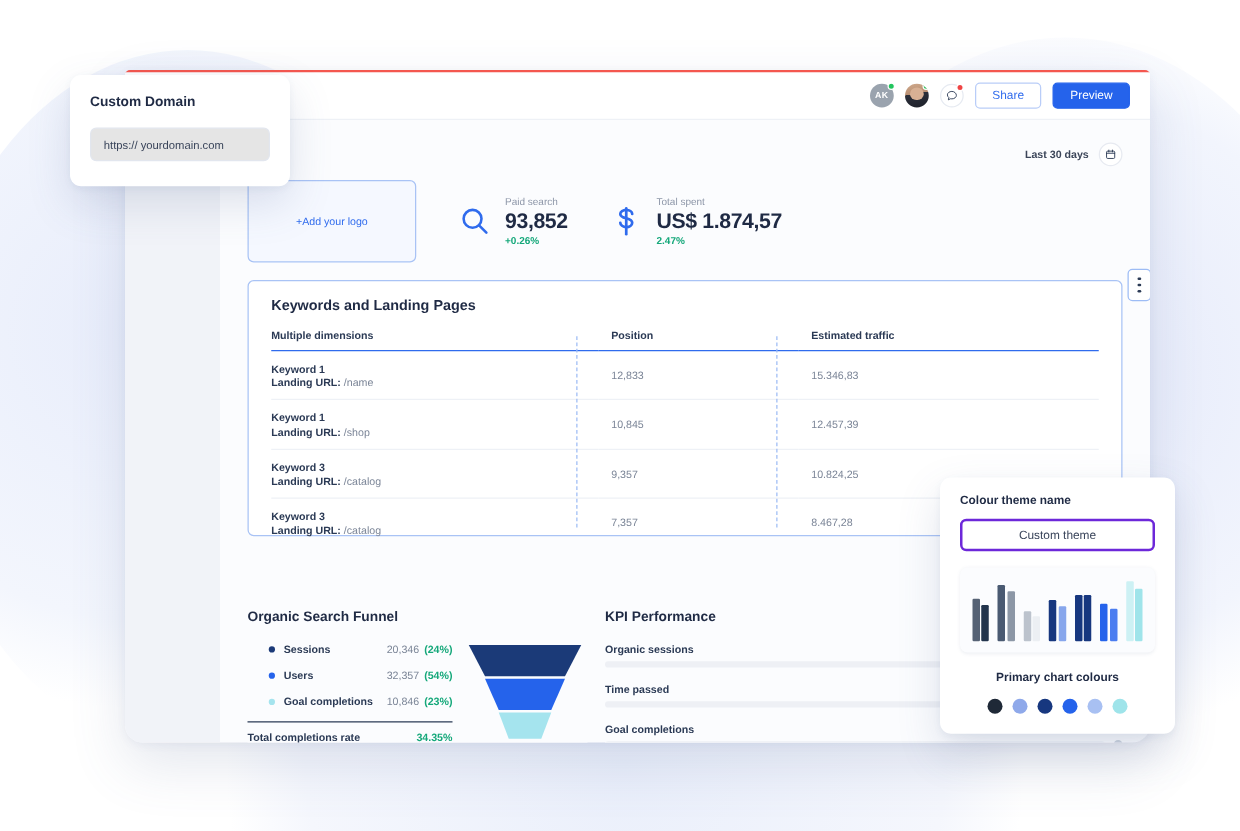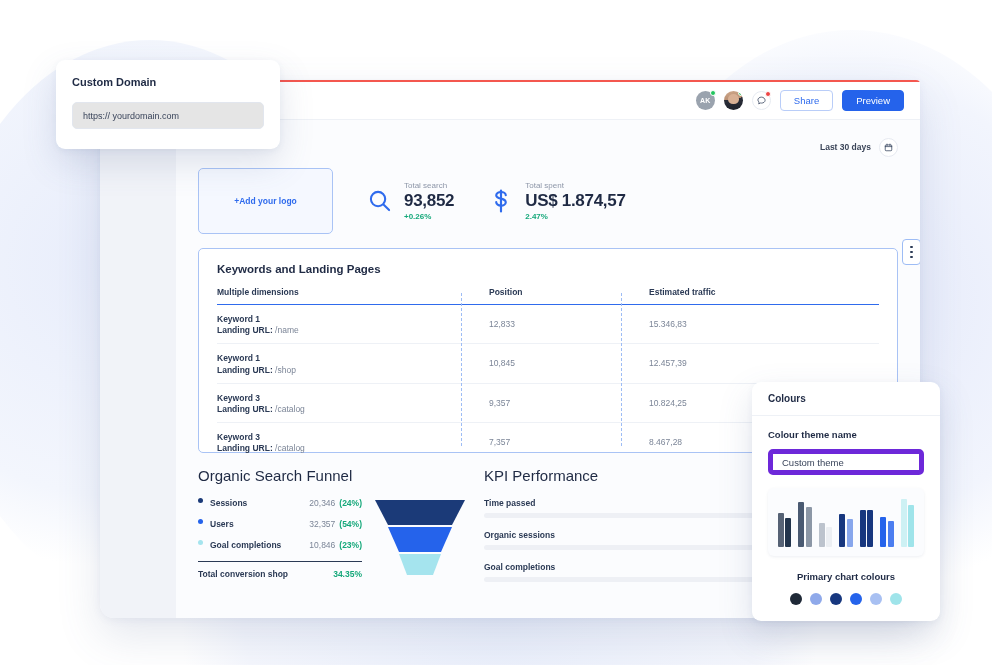--- a/index.html
+++ b/index.html
@@ -27,21 +27,21 @@
   }
   .blob-c {
     position: absolute; left: 120px; bottom: -140px;
     width: 760px; height: 320px; border-radius: 50%;
     background: radial-gradient(circle at 50% 40%, #eaeffb 0%, #f5f7fd 60%, rgba(255,255,255,0) 75%);
   }
 
   
   .app-window {
     position: absolute;
-    left: 100px; top: 80px;
+    left: 100px; top: 56px;
     width: 820px; height: 538px;
     background: #fbfcfe;
     border-radius: 4px 4px 14px 14px;
     box-shadow: 0 18px 44px rgba(86,104,150,.16), 0 2px 8px rgba(86,104,150,.07);
     overflow: hidden;
   }
   .accent-line {
     position: absolute; left: 0; top: 0; right: 0; height: 2px;
     background: #f4574f;
   }
@@ -110,21 +110,21 @@
     width: 19px; height: 19px; border-radius: 50%;
     background: #fff; border: 1px solid #e7eaf1;
     display: flex; align-items: center; justify-content: center;
   }
 
   
   .kpi-strip { display: flex; align-items: center; gap: 0; margin-top: 4px; height: 70px; }
   .logo-box {
     width: 135px; height: 66px; border: 1px solid #a9c3f5; border-radius: 5px;
     background: #f5f8ff; display: flex; align-items: center; justify-content: center;
-    font-size: 8.5px; font-weight: bold; color: #2f6bed;
+    font-size: 8.5px; font-weight: normal; color: #2f6bed;
   }
   .stat { display: flex; align-items: center; gap: 11px; margin-left: 34px; }
   .stat-icon { color: #2f6bed; display:flex; align-items:center; }
   .stat-label { font-size: 8px; color: #8d96a8; margin-bottom: 2px; }
   .stat-value { font-size: 17px; font-weight: bold; color: #1f2a44; letter-spacing: -.3px; line-height: 1.1; }
   .stat-delta { font-size: 8px; font-weight: bold; color: #15a87a; margin-top: 2px; }
 
   
   .table-card {
     position: relative;
@@ -160,25 +160,25 @@
   .col-pos, .col-traf { padding-left: 10px; }
   .vline { position: absolute; top: 44px; bottom: 6px; width: 0; border-left: 1px dashed #9dbcf5; }
   .vline.v1 { left: 262px; }
   .vline.v2 { left: 422px; }
 
   
   .panels { display: flex; gap: 14px; margin-top: 14px; }
   .panel { background: #fbfcfe; }
   .panel-funnel { width: 272px; }
   .panel-kpi { flex: 1; }
-  .panel-title { font-size: 15px; font-weight: normal; color: #1f2a44; margin-bottom: 14px; }
+  .panel-title { font-size: 11px; font-weight: bold; color: #1f2a44; margin-bottom: 14px; margin-top: 45px; }
 
   .funnel-wrap { display: flex; gap: 8px; }
   .legend { flex: 1; }
-  .legend-row { display: flex; margin-bottom: 11px; font-size: 8.5px; }
+  .legend-row { display: flex; align-items: center; margin-bottom: 11px; font-size: 8.5px; margin-left: 17px; }
   .lg-dot { width: 5px; height: 5px; border-radius: 50%; margin-right: 7px; flex: none; }
   .lg-name { font-weight: bold; color: #2b3a55; flex: 1; }
   .lg-val { color: #7b8597; }
   .lg-pct { color: #15a87a; font-weight: bold; }
   .conv-row {
     display: flex; align-items: center; justify-content: space-between;
     border-top: 1.5px solid #2b3a55; padding-top: 7px; margin-top: 4px; font-size: 8.5px;
   }
   .conv-label { font-weight: bold; color: #2b3a55; }
   .conv-val { font-weight: bold; color: #15a87a; }
@@ -193,21 +193,21 @@
   .status-dot { width: 7px; height: 7px; border-radius: 50%; background: #cbd2dd; flex: none; position: relative; }
   .status-dot.done { background: #0ea371; }
   .status-dot.done::after {
     content: ""; position: absolute; left: 2px; top: 1.4px;
     width: 2px; height: 3.6px; border: solid #fff; border-width: 0 1.1px 1.1px 0;
     transform: rotate(42deg);
   }
 
   
   .float-domain {
-    position: absolute; left: 56px; top: 60px; width: 224px;
+    position: absolute; left: 56px; top: 60px; width: 176px;
     background: #fff; border-radius: 9px;
     box-shadow: 0 14px 34px rgba(77,95,140,.17), 0 2px 6px rgba(77,95,140,.07);
     padding: 16px 16px 20px 16px;
   }
   .fd-title { font-size: 11px; font-weight: bold; color: #1f2a44; margin-bottom: 14px; }
   .fd-input {
     width: 100%; height: 27px; border: 1px solid #e2e6ee; border-radius: 5px;
     padding: 0 10px; font-size: 9px; color: #39445a;
     font-family: "Liberation Sans", sans-serif; background: #e5e5e5;
   }
@@ -219,23 +219,23 @@
     box-shadow: 0 14px 34px rgba(77,95,140,.17), 0 2px 6px rgba(77,95,140,.07);
     overflow: hidden;
   }
   .fc-head {
     padding: 11px 16px; font-size: 10px; font-weight: bold; color: #1f2a44;
     border-bottom: 1px solid #eef1f6;
   }
   .fc-body { padding: 13px 16px 16px 16px; }
   .fc-label { font-size: 9.5px; font-weight: bold; color: #1f2a44; margin-bottom: 9px; }
   .fc-input {
-    width: 100%; height: 26px; border: 5px solid #6d28d9; border-radius: 5px;
+    width: 100%; height: 26px; border: 2px solid #6d28d9; border-radius: 5px;
     padding: 0 9px; font-size: 9.5px; color: #39445a;
-    font-family: "Liberation Sans", sans-serif; background: #fff;
+    font-family: "Liberation Sans", sans-serif; background: #fff; text-align: center;
   }
   .fc-preview {
     margin-top: 13px; height: 68px; background: #fbfcfe; border-radius: 6px;
     box-shadow: 0 1px 3px rgba(80,98,140,.10);
     display: flex; align-items: flex-end; justify-content: center; gap: 7px;
     padding: 0 10px 9px 10px;
   }
   .bar-pair { display: flex; align-items: flex-end; gap: 1.5px; }
   .bar { width: 6px; border-radius: 1px; }
   .fc-sub { text-align: center; font-size: 9.5px; font-weight: bold; color: #1f2a44; margin-top: 15px; }
@@ -290,21 +290,21 @@
       <div class="logo-box">+Add your logo</div>
 
       <div class="stat">
         <span class="stat-icon">
           <svg width="26" height="26" viewBox="0 0 24 24">
             <circle cx="10.2" cy="10.2" r="6.6" fill="none" stroke="#2f6bed" stroke-width="1.9"></circle>
             <path d="M15.2 15.2L20.4 20.4" stroke="#2f6bed" stroke-width="1.9" stroke-linecap="round"></path>
           </svg>
         </span>
         <span>
-          <div class="stat-label">Total search</div>
+          <div class="stat-label">Paid search</div>
           <div class="stat-value">93,852</div>
           <div class="stat-delta">+0.26%</div>
         </span>
       </div>
 
       <div class="stat">
         <span class="stat-icon">
           <svg width="26" height="26" viewBox="0 0 24 24">
             <path d="M12 2.4v19.2" stroke="#2f6bed" stroke-width="2" stroke-linecap="round"></path>
             <path d="M16.4 6.6c0-1.7-2-2.9-4.4-2.9S7.6 4.9 7.6 6.6s2 2.6 4.4 3.2 4.4 1.5 4.4 3.3-2 3.2-4.4 3.2-4.4-1.5-4.4-3.2" fill="none" stroke="#2f6bed" stroke-width="2" stroke-linecap="round"></path>
@@ -405,63 +405,63 @@
               <span class="lg-val">32,357</span>
               <span class="lg-pct" style="margin-left:4px">(54%)</span>
             </div>
             <div class="legend-row">
               <span class="lg-dot" style="background:#a5e4ee"></span>
               <span class="lg-name">Goal completions</span>
               <span class="lg-val">10,846</span>
               <span class="lg-pct" style="margin-left:4px">(23%)</span>
             </div>
             <div class="conv-row">
-              <span class="conv-label">Total conversion shop</span>
+              <span class="conv-label">Total completions rate</span>
               <span class="conv-val">34.35%</span>
             </div>
           </div>
           <svg width="100" height="78" viewBox="0 0 100 78">
             <polygon points="5,2 95,2 82,27 18,27" fill="#1b3a78"></polygon>
             <polygon points="18,29 82,29 71,54 29,54" fill="#2563eb"></polygon>
             <polygon points="29,56 71,56 63,77 37,77" fill="#a5e4ee"></polygon>
           </svg>
         </div>
       </div>
 
       <div class="panel panel-kpi">
         <div class="panel-title">KPI Performance</div>
 
         <div class="kpi-row">
           <div class="kpi-head">
+            <span class="kpi-name">Organic sessions</span>
+            <span class="kpi-meta">7.200 / 10.000</span>
+          </div>
+          <div class="kpi-bar-line">
+            <span class="track">
+              <span class="fill" style="width:64%;background:#2f6bed"></span>
+            </span>
+            <span class="status-dot"></span>
+          </div>
+        </div>
+
+        <div class="kpi-row">
+          <div class="kpi-head">
             <span class="kpi-name">Time passed</span>
             <span class="kpi-meta">31/31</span>
           </div>
           <div class="kpi-bar-line">
             <span class="track">
               <span class="fill" style="width:100%;background:#0ea371"></span>
             </span>
             <span class="status-dot done"></span>
           </div>
         </div>
 
         <div class="kpi-row">
           <div class="kpi-head">
-            <span class="kpi-name">Organic sessions</span>
-            <span class="kpi-meta">7.200 / 10.000</span>
-          </div>
-          <div class="kpi-bar-line">
-            <span class="track">
-              <span class="fill" style="width:64%;background:#2f6bed"></span>
-            </span>
-            <span class="status-dot"></span>
-          </div>
-        </div>
-
-        <div class="kpi-row">
-          <div class="kpi-head">
             <span class="kpi-name">Goal completions</span>
             <span class="kpi-meta">6.500 / 10.000</span>
           </div>
           <div class="kpi-bar-line">
             <span class="track">
               <span class="fill" style="width:61%;background:#2f6bed"></span>
             </span>
             <span class="status-dot"></span>
           </div>
         </div>
@@ -471,21 +471,20 @@
     </div>
   </div>
 </div>
 
 <div class="float-domain">
   <div class="fd-title">Custom Domain</div>
   <input class="fd-input" type="text" value="https:// yourdomain.com" style="">
 </div>
 
 <div class="float-colours">
-  <div class="fc-head">Colours</div>
   <div class="fc-body">
     <div class="fc-label">Colour theme name</div>
     <input class="fc-input" type="text" value="Custom theme" style="">
 
     <div class="fc-preview">
       <span class="bar-pair">
         <span class="bar" style="height:34px;background:#566275"></span>
         <span class="bar" style="height:29px;background:#22344c"></span>
       </span>
       <span class="bar-pair">

